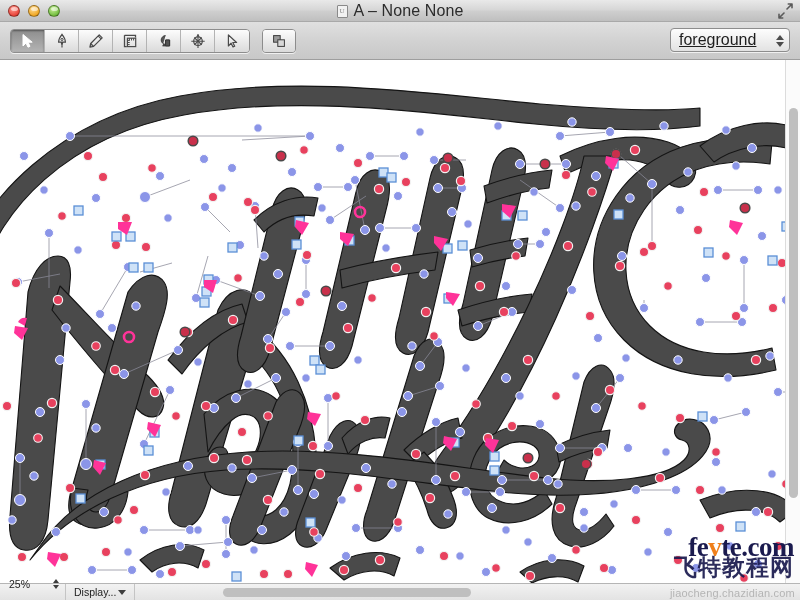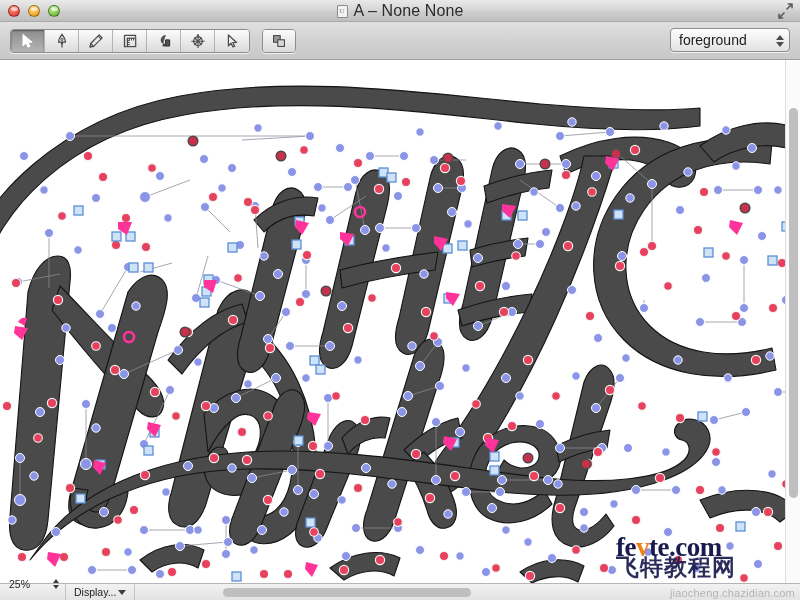--- a/index.html
+++ b/index.html
@@ -135,22 +135,23 @@
     width: 120px; height: 24px;
     border: 1px solid #8d8d8d;
     border-radius: 4px;
     background: linear-gradient(to bottom, #fdfdfd, #e2e2e2);
     display: flex;
     align-items: center;
     padding-left: 8px;
     box-shadow: 0 1px 0 rgba(255,255,255,0.7);
   }
   .layer-popup .lbl {
-    font-size: 14px;
+    font-size: 16px;
     color: #1d1d1d;
+    text-decoration: underline;
   }
   .stepper {
     position: absolute;
     right: 5px; top: 3px;
     width: 9px; height: 18px;
     display: flex;
     flex-direction: column;
     justify-content: center;
     align-items: center;
     gap: 2px;
@@ -196,21 +197,21 @@
     border-radius: 5px;
     background: #bfbfbf;
   }
 
   
   .watermark {
     position: absolute;
     right: 6px;
     bottom: 4px;
     width: 178px;
-    text-align: left;
+    text-align: right;
     pointer-events: none;
     line-height: 1;
   }
   .wm-main {
     font-family: "Liberation Serif", serif;
     font-size: 27px;
     font-weight: bold;
     color: #1a1a4e;
     letter-spacing: -0.5px;
   }

